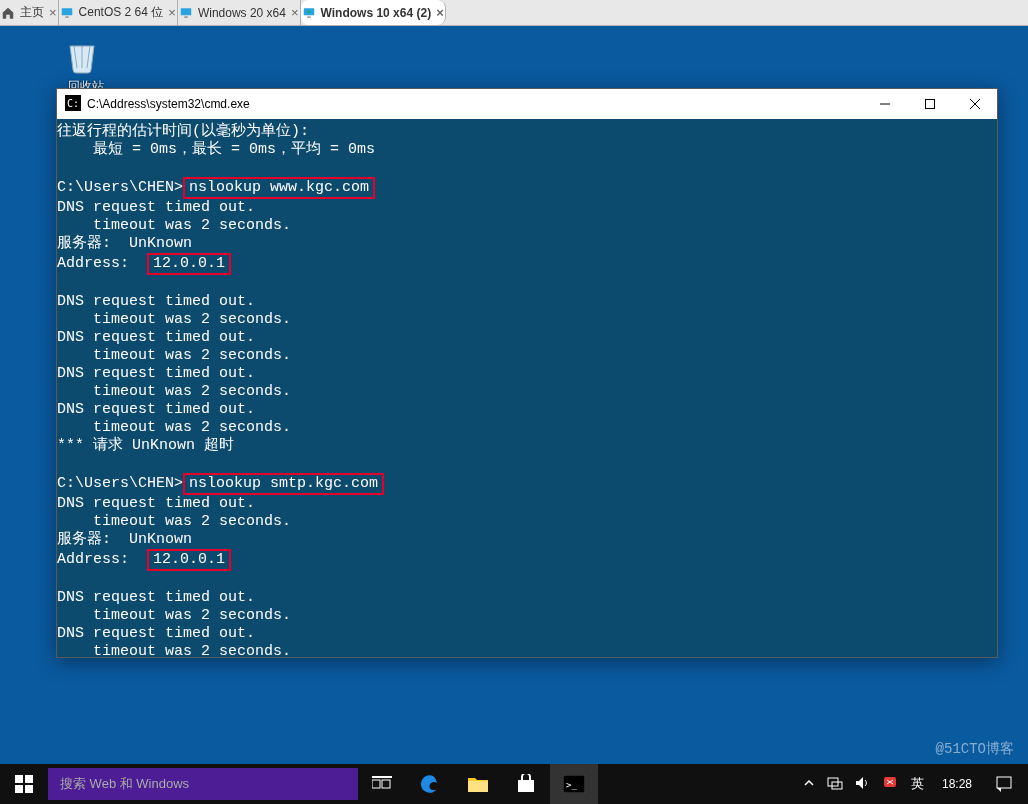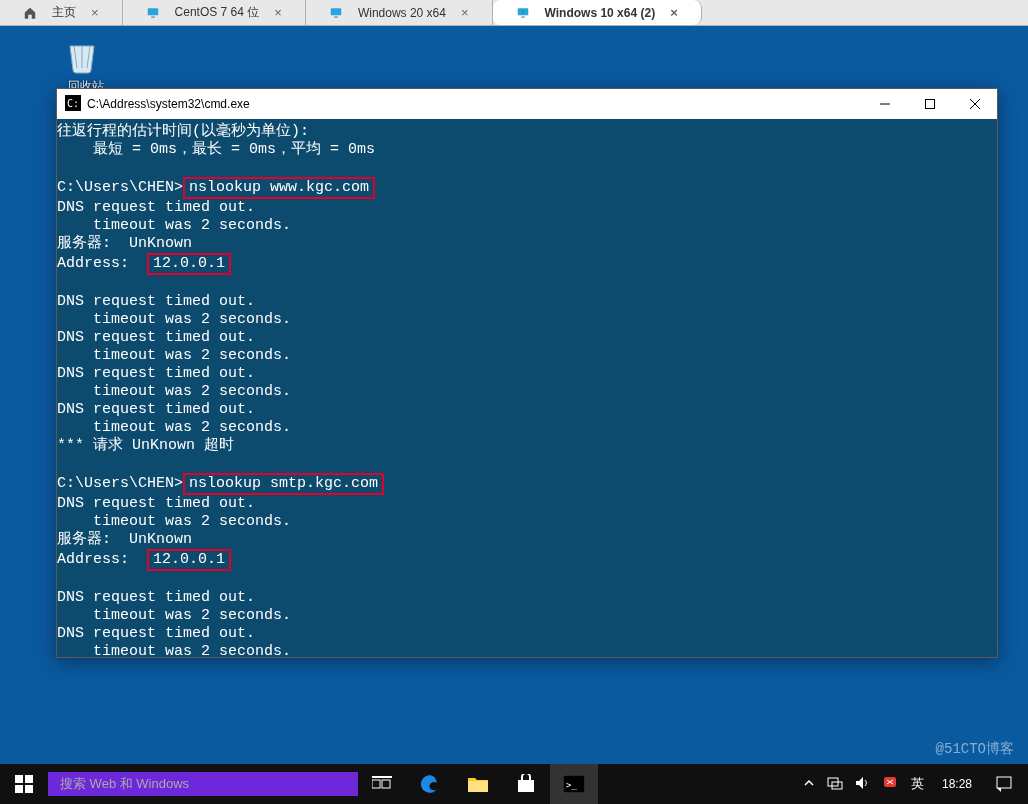--- a/index.html
+++ b/index.html
@@ -12,22 +12,22 @@
 
   
   .tabbar {
     height: 26px; background: #e8e8e8;
     border-bottom: 1px solid #b0b0b0;
     display: flex; align-items: stretch;
     font-size: 12px; color: #333;
   }
   .tab {
     display: flex; align-items: center;
-    padding: 0 23px; border-right: 1px solid #b0b0b0;
-    gap: 15px;
+    padding: 0 1px; border-right: 1px solid #b0b0b0;
+    gap: 5px;
   }
   .tab.active { background: #fff; font-weight: bold; border-radius: 8px; }
   .tab .close { font-size: 13px; color: #666; }
   .tab-icon {
     width: 14px; height: 14px;
     display: inline-block;
   }
 
   
   .desktop {
@@ -83,21 +83,21 @@
     position: absolute; left: 0; right: 0; bottom: 0;
     height: 40px; background: #101010;
     display: flex; align-items: center; color: #fff;
     font-size: 13px;
   }
   .startbtn {
     width: 48px; height: 40px; display: flex;
     align-items: center; justify-content: center;
   }
   .search {
-    width: 310px; height: 24px; background: #6d28d9;
+    width: 310px; height: 32px; background: #4c1d95;
     display: flex; align-items: center; color: #aaa;
     padding-left: 12px;
   }
   .tb-icon {
     width: 48px; height: 40px; display: flex;
     align-items: center; justify-content: center;
   }
   .tb-icon.active { background: #333; }
   .tray {
     margin-left: auto; display: flex; align-items: center;
@@ -125,21 +125,21 @@
     <span>主页</span>
     <span class="close">×</span>
   </div>
   <div class="tab">
     <span class="tab-icon">
       <svg width="14" height="14" viewBox="0 0 24 24">
           <rect x="3" y="4" width="18" height="12" rx="1" fill="#2aa3e0"></rect>
           <rect x="9" y="18" width="6" height="2" fill="#777"></rect>
         </svg>
     </span>
-    <span>CentOS 7 64 位</span>
+    <span>CentOS 2 64 位</span>
     <span class="close">×</span>
   </div>
   <div class="tab">
     <span class="tab-icon">
       <svg width="14" height="14" viewBox="0 0 24 24">
           <rect x="3" y="4" width="18" height="12" rx="1" fill="#2aa3e0"></rect>
           <rect x="9" y="18" width="6" height="2" fill="#777"></rect>
         </svg>
     </span>
     <span>Windows 20 x64</span>

